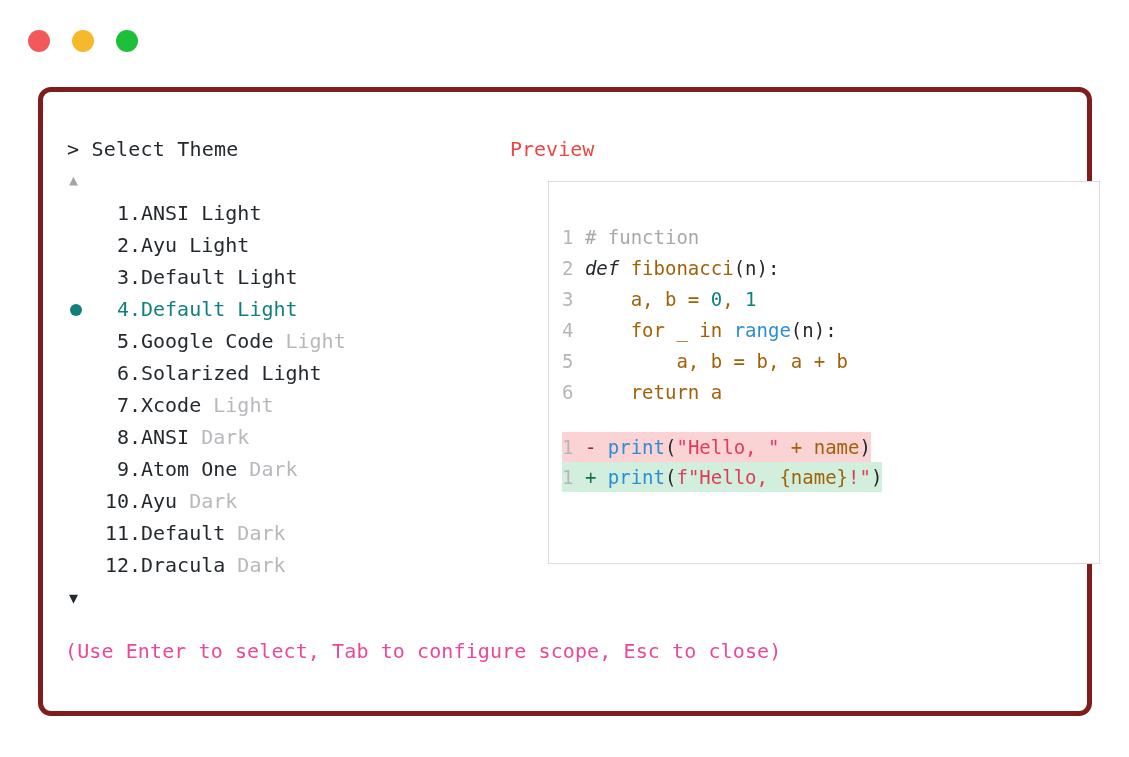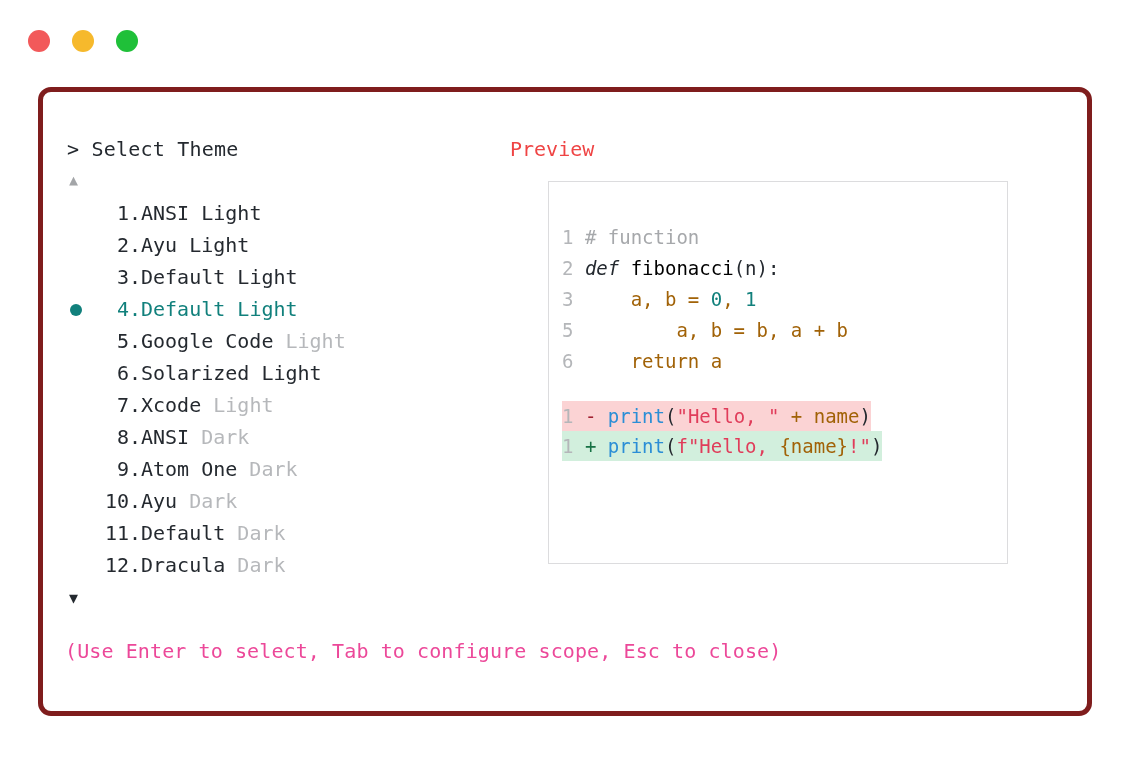--- a/index.html
+++ b/index.html
@@ -153,21 +153,21 @@
   .preview-title {
     font-size: 20px;
     line-height: 26px;
     color: #ef4444;
     white-space: pre;
   }
   .preview-box {
     position: absolute;
     left: 505px;
     top: 89px;
-    width: 460px;
+    width: 552px;
     height: 383px;
     box-sizing: border-box;
     border: 1px solid #dcdcde;
     background: #ffffff;
   }
   .code-area {
     position: absolute;
     left: 13px;
     top: 40px;
     font-size: 19px;
@@ -178,21 +178,21 @@
     height: 31px;
     display: block;
   }
   .code-line.blank { height: 24px; }
 
   .ln {
     color: #b4b6b9;
   }
   .tok-comment { color: #a6a8ab; }
   .tok-kw      { color: #24292f; font-style: italic; }
-  .tok-fn      { color: #000000; }
+  .tok-fn      { color: #a16207; }
   .tok-plain   { color: #a16207; }
   .tok-num     { color: #11807c; }
   .tok-builtin { color: #2b8ed6; }
   .tok-str     { color: #e03c5a; }
   .tok-punct   { color: #24292f; }
 
   .diff-line {
     white-space: pre;
     display: inline-block;
     height: 30px;
@@ -240,20 +240,21 @@
 
     <div class="right-col">
       <div class="preview-title">Preview</div>
     </div>
 
     <div class="preview-box">
       <div class="code-area" id="code-area">
           <div class="code-line"><span class="ln">1</span><span> </span><span class="tok-comment"># function</span></div>
           <div class="code-line"><span class="ln">2</span><span> </span><span class="tok-kw">def </span><span class="tok-fn">fibonacci</span><span class="tok-punct">(n):</span></div>
           <div class="code-line"><span class="ln">3</span><span> </span><span class="tok-plain">    a, b = </span><span class="tok-num">0</span><span class="tok-plain">, </span><span class="tok-num">1</span></div>
+          <div class="code-line"><span class="ln">4</span><span> </span><span class="tok-plain">    for _ in </span><span class="tok-builtin">range</span><span class="tok-punct">(n):</span></div>
           <div class="code-line"><span class="ln">5</span><span> </span><span class="tok-plain">        a, b = b, a + b</span></div>
           <div class="code-line"><span class="ln">6</span><span> </span><span class="tok-plain">    return a</span></div>
           <div class="code-line blank">&nbsp;</div>
           <div class="diff-wrap"><span class="diff-line diff-del"><span class="ln">1</span><span class="diff-mark-del"> - </span><span class="tok-builtin">print</span><span class="tok-punct">(</span><span class="tok-str">"Hello, "</span><span class="tok-plain"> + name</span><span class="tok-punct">)</span></span></div>
           <div class="diff-wrap"><span class="diff-line diff-add"><span class="ln">1</span><span class="diff-mark-add"> + </span><span class="tok-builtin">print</span><span class="tok-punct">(</span><span class="tok-str">f"Hello, </span><span class="tok-plain">{name}</span><span class="tok-str">!"</span><span class="tok-punct">)</span></span></div>
         </div>
     </div>
 
   </div>
 </div>

